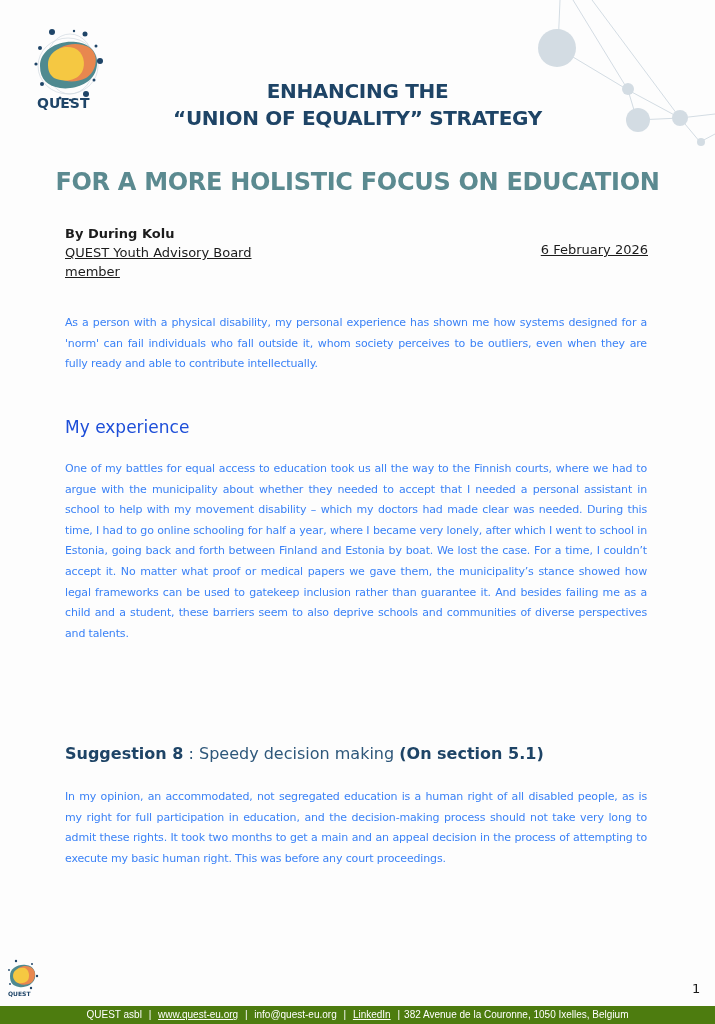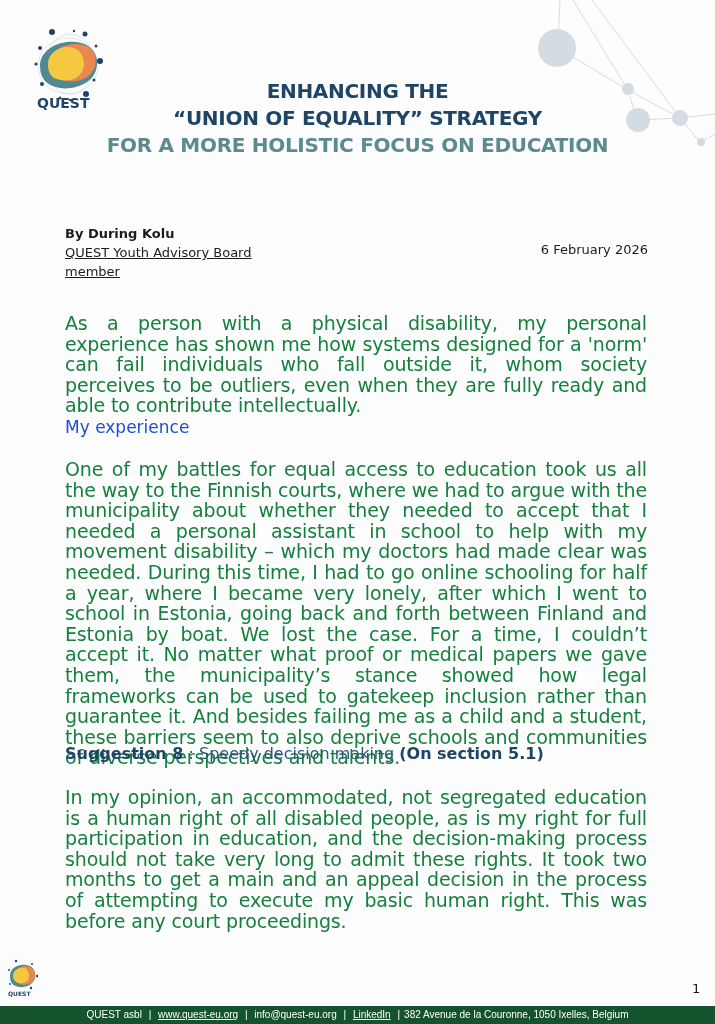--- a/index.html
+++ b/index.html
@@ -24,52 +24,52 @@
     }
 
     
     .title-block { position: absolute; left: 0; top: 78px; width: 715px; text-align: center; }
     .title-line {
       font-family: "DejaVu Sans", sans-serif; font-weight: bold;
       font-size: 20px; line-height: 27px; color: #1e4466; letter-spacing: -0.3px;
     }
     .title-sub {
       font-family: "DejaVu Sans", sans-serif; font-weight: bold;
-      font-size: 20px; line-height: 27px; color: #5b8a90; letter-spacing: -0.3px;
+      font-size: 24px; line-height: 27px; color: #5b8a90; letter-spacing: -0.3px; margin-top: 37px;
     }
 
     
     .byline { position: absolute; left: 65px; top: 224px; width: 585px; font-size: 13px; line-height: 19px; }
     .author { font-weight: bold; font-size: 13px; }
     .role { width: 230px; text-decoration: underline; }
-    .date { position: absolute; right: 2px; top: 16px; font-size: 13px; }
+    .date { position: absolute; right: 2px; top: 16px; font-size: 13px; text-decoration: underline; }
 
     .para {
       position: absolute; left: 65px; width: 582px;
-      font-size: 19px; line-height: 20.6px; text-align: justify; color: #15803d;
+      font-size: 11px; line-height: 20.6px; text-align: justify; color: #3b82f6;
       letter-spacing: -0.15px;
     }
     .h2 {
       position: absolute; left: 65px;
       font-size: 17px; color: #1d4ed8; line-height: 22px;
     }
     .h2-suggest { font-size: 16px; color: #1e4466; }
     .h2-suggest b { font-weight: bold; }
     .h2-suggest .light { font-weight: normal; color: #2e577a; }
 
     
     .footer-logo { position: absolute; left: 6px; top: 958px; width: 34px; height: 44px; }
     .footer-logo-word {
       position: absolute; left: 8px; top: 990px;
       font-size: 6px; font-weight: bold; color: #1f4568;
     }
     .page-number { position: absolute; left: 692px; top: 981px; font-size: 13px; color: #1a1a1a; }
     .footer-bar {
       position: absolute; left: 0; top: 1006px; width: 715px; height: 18px;
-      background: #14532d; color: #ffffff; font-size: 10px; line-height: 18px;
+      background: #4d7c0f; color: #ffffff; font-size: 10px; line-height: 18px;
       text-align: center; white-space: nowrap;
       font-family: "Liberation Sans", sans-serif;
     }
     .footer-bar .link { text-decoration: underline; }
     .footer-bar .sep { padding: 0 4px; }
   </style>
 </head>
 <body>
 
 <div class="page">

